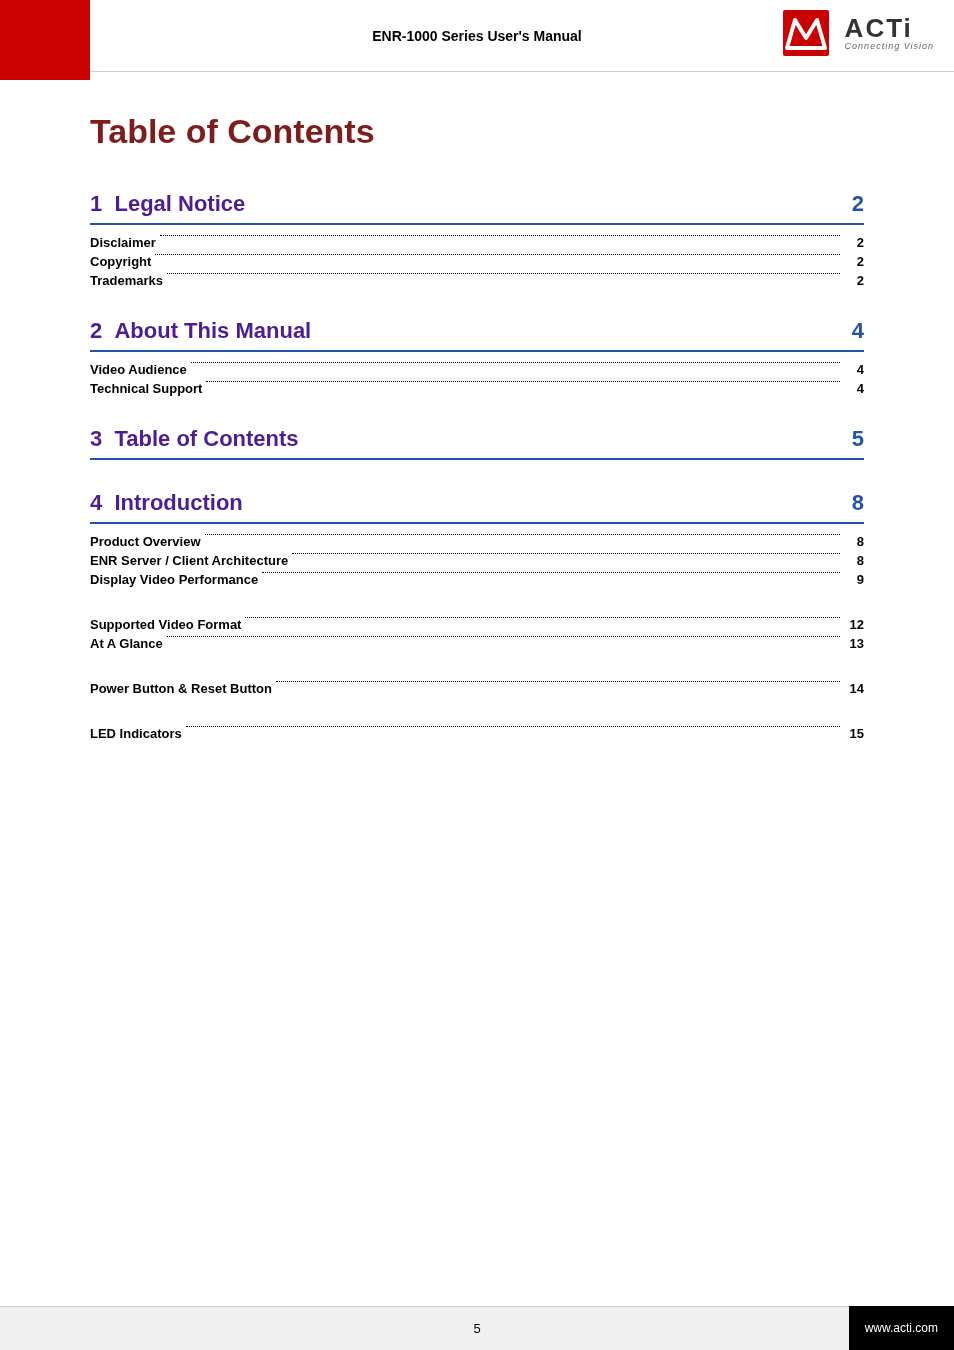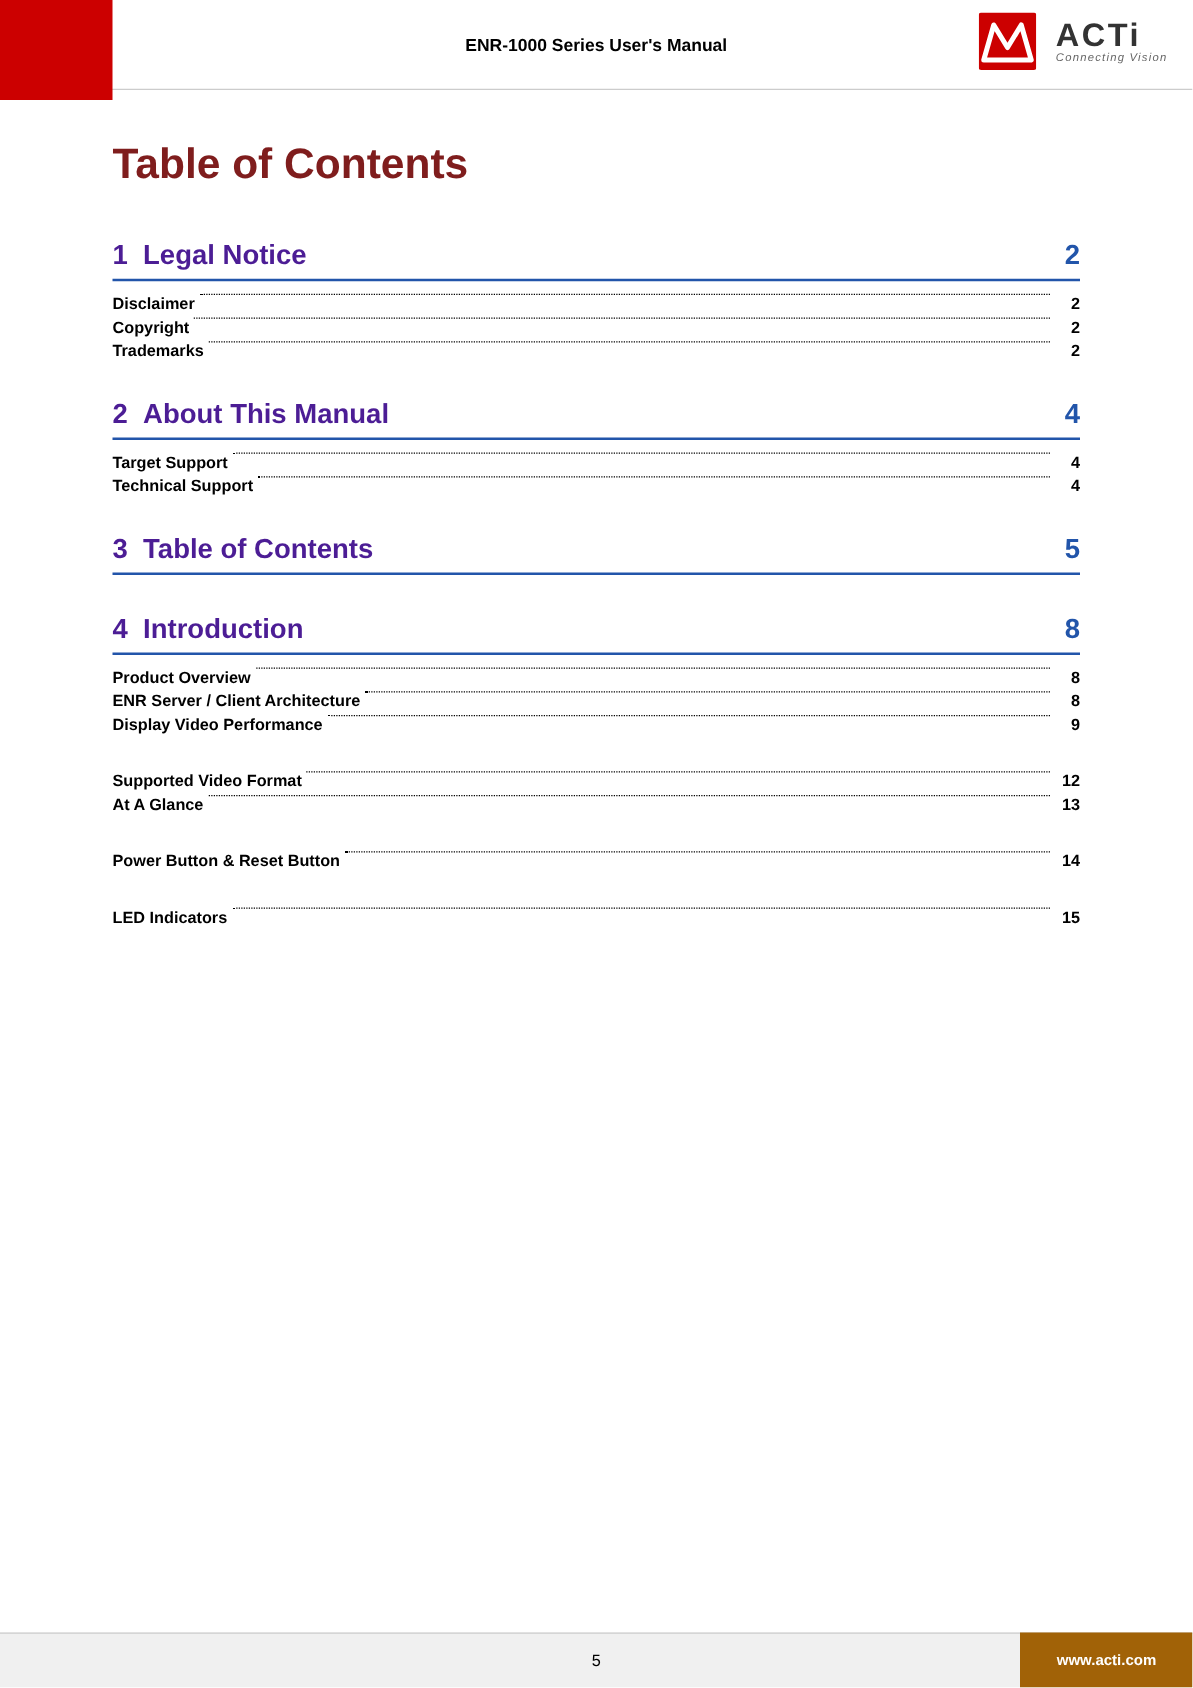--- a/index.html
+++ b/index.html
@@ -156,27 +156,27 @@
       font-size: 13px;
       color: #000000;
       font-weight: normal;
     }
 
     .footer-url {
       position: absolute;
       right: 0;
       bottom: 0;
       height: 44px;
-      background: #a16207;
+      background: #000000;
       color: #ffffff;
       font-size: 12px;
-      font-weight: bold;
+      font-weight: normal;
       display: flex;
       align-items: center;
-      padding: 0 29px;
+      padding: 0 16px;
     }
 
     
     .logo-svg-wrap {
       position: relative;
       width: 46px;
       height: 46px;
     }
   </style>
 </head>
@@ -229,21 +229,21 @@
     </div>
   </div>
 
   <div class="section-block">
     <div class="section-header">
       <span class="section-title">2&nbsp;&nbsp;About This Manual</span>
       <span class="section-number">4</span>
     </div>
     <hr class="section-divider">
     <div class="toc-entry">
-      <span>Target Support</span>
+      <span>Video Audience</span>
       <span class="toc-entry-dots"></span>
       <span class="toc-entry-page">4</span>
     </div>
     <div class="toc-entry">
       <span>Technical Support</span>
       <span class="toc-entry-dots"></span>
       <span class="toc-entry-page">4</span>
     </div>
   </div>
 

